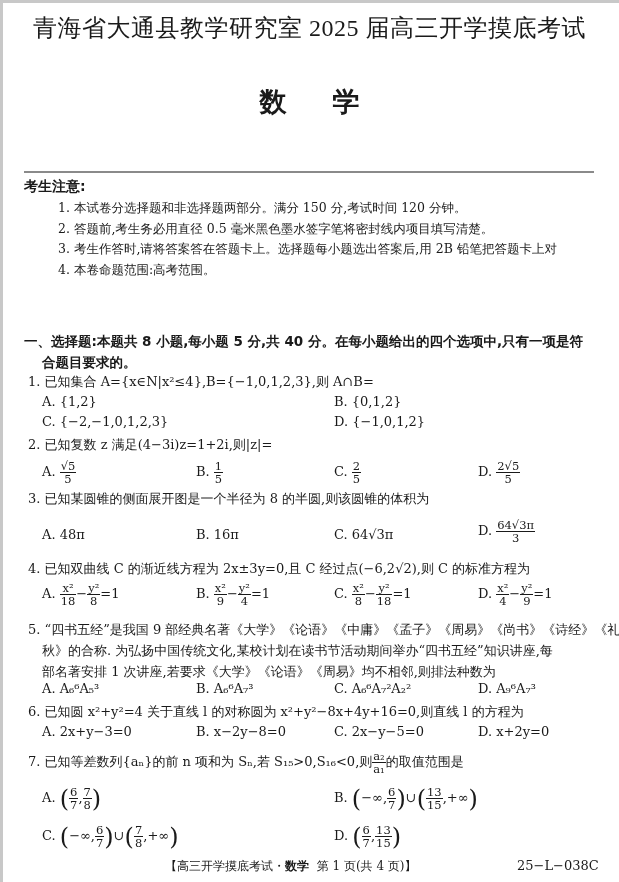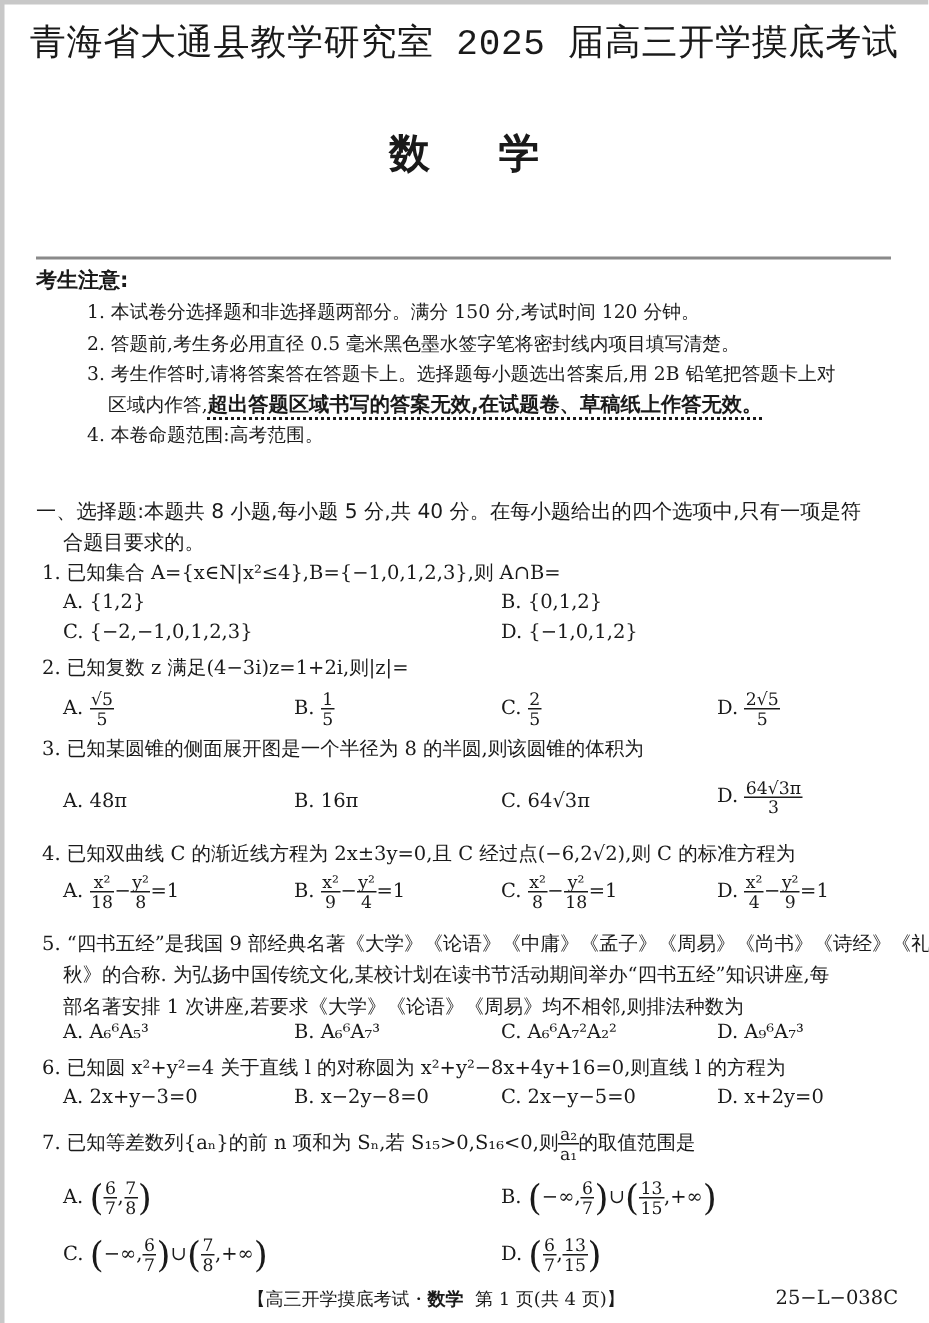--- a/index.html
+++ b/index.html
@@ -8,21 +8,21 @@
     background: #ffffff;
     font-family: "DejaVu Serif", "Liberation Serif", serif;
     color: #1a1a1a;
     position: relative;
   }
   .frame-top { position: absolute; left: 0; top: 0; width: 619px; height: 3px; background: #c8c8c8; }
   .frame-left { position: absolute; left: 0; top: 0; width: 3px; height: 882px; background: #c8c8c8; }
   .title {
     position: absolute; left: 0; top: 12px; width: 619px; text-align: center;
     font-size: 24px; letter-spacing: 0.5px; font-weight: normal;
-    font-family: Liberation Mono, monospace;
+    font-family: Liberation Serif, serif;
   }
   .subject {
     position: absolute; left: 0; top: 84px; width: 619px; text-align: center;
     font-size: 27px; font-weight: bold; letter-spacing: 46px;
     font-family: "DejaVu Sans", sans-serif;
     padding-left: 46px; box-sizing: border-box;
   }
   .rule {
     position: absolute; left: 24px; top: 171px; width: 570px; height: 2px; background: #8a8a8a;
   }
@@ -30,21 +30,21 @@
     position: absolute; left: 24px; top: 178px; font-size: 14px; font-weight: bold;
     font-family: "DejaVu Sans", sans-serif;
   }
   .notice { position: absolute; left: 58px; top: 198px; width: 540px; font-size: 12.5px; line-height: 20.5px; }
   .notice div { white-space: nowrap; }
   .notice .cont { padding-left: 14px; }
   .emph { font-family: "DejaVu Sans", sans-serif; font-weight: bold; font-size: 13.5px;
           text-decoration: underline dotted; text-underline-offset: 5px; text-decoration-thickness: 2px; }
   .section {
     position: absolute; left: 24px; top: 331px; width: 580px;
-    font-family: "DejaVu Sans", sans-serif; font-weight: normal; font-size: 13.5px; line-height: 21px;
+    font-family: "DejaVu Sans", sans-serif; font-weight: bold; font-size: 13.5px; line-height: 21px;
   }
   .section .cont { padding-left: 18px; }
   .q { position: absolute; left: 28px; width: 580px; font-size: 13px; white-space: nowrap; }
   .opts { position: absolute; left: 42px; width: 560px; font-size: 13px; }
   .opt { position: absolute; white-space: nowrap; }
   .frac { display: inline-block; vertical-align: middle; text-align: center; font-size: 11.5px; line-height: 12px; }
   .frac .num { display: block; border-bottom: 1px solid #1a1a1a; padding: 0 1px; }
   .frac .den { display: block; padding: 0 1px; }
   .paren { font-size: 24px; vertical-align: middle; line-height: 20px; font-weight: 200; }
   .footer { position: absolute; top: 858px; left: 165px; font-size: 12px; white-space: nowrap; }
@@ -59,21 +59,20 @@
 
 <div class="title">青海省大通县教学研究室 2025 届高三开学摸底考试</div>
 <div class="subject">数学</div>
 <div class="rule"></div>
 
 <div class="notice-head">考生注意:</div>
 <div class="notice">
   <div>1. 本试卷分选择题和非选择题两部分。满分 150 分,考试时间 120 分钟。</div>
   <div>2. 答题前,考生务必用直径 0.5 毫米黑色墨水签字笔将密封线内项目填写清楚。</div>
   <div>3. 考生作答时,请将答案答在答题卡上。选择题每小题选出答案后,用 2B 铅笔把答题卡上对</div>
-  <div class="cont"><span>区域内作答,</span><span class="emph">超出答题区域书写的答案无效,在试题卷、草稿纸上作答无效。</span></div>
   <div>4. 本卷命题范围:高考范围。</div>
 </div>
 
 <div class="section">
   <div>一、选择题:本题共 8 小题,每小题 5 分,共 40 分。在每小题给出的四个选项中,只有一项是符</div>
   <div class="cont">合题目要求的。</div>
 </div>
 
 <div class="q" style="top:373px">1. 已知集合 A={x∈N|x²≤4},B={−1,0,1,2,3},则 A∩B=</div>
 <div class="opts" style="top:394px">

